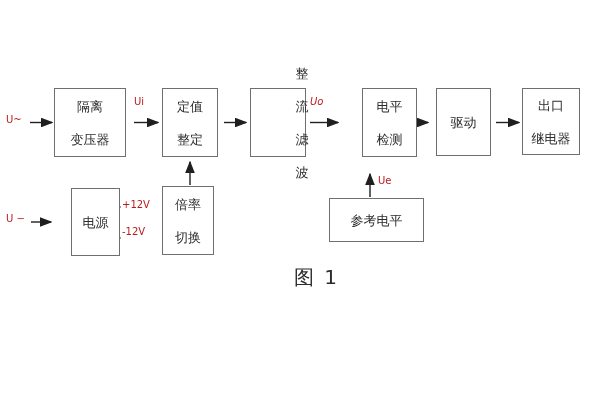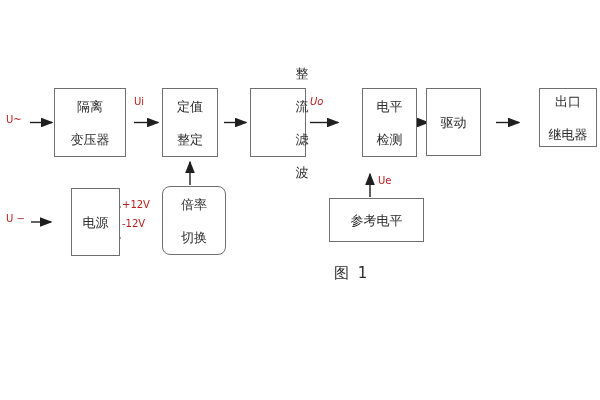--- a/index.html
+++ b/index.html
@@ -10,21 +10,21 @@
   .block{
     position:absolute;border:1.5px solid #6f6f6f;background:#ffffff;
     display:flex;align-items:center;justify-content:center;text-align:center;
     font-size:13px;color:#2b2b2b;white-space:pre-line;line-height:33px;
     box-sizing:border-box;
   }
   .sig{
     position:absolute;font-size:10px;color:#b91c1c;white-space:nowrap;
   }
   .caption{
-    position:absolute;font-size:15px;color:#2b2b2b;letter-spacing:2px;margin-left:40px;
+    position:absolute;font-size:20px;color:#2b2b2b;letter-spacing:2px;
   }
   #wires{position:absolute;left:0;top:0;pointer-events:none;}
 </style>
 </head>
 <body>
 
 <div id="canvas">
 
   <svg id="wires" width="600" height="400" viewBox="0 0 600 400">
     <defs>
@@ -50,41 +50,41 @@
 
   <div class="block" style="left:162px;top:88px;width:56px;height:69px;">定值
 整定</div>
 
   <div class="block" style="left:250px;top:88px;width:56px;height:69px;padding-left:48px;">整流
 滤波</div>
 
   <div class="block" style="left:331px;top:88px;width:55px;height:69px;margin-left:31px;">电平
 检测</div>
 
-  <div class="block" style="left:426px;top:88px;width:55px;height:68px;">驱动</div>
+  <div class="block" style="left:436px;top:88px;width:55px;height:68px;">驱动</div>
 
-  <div class="block" style="left:539px;top:88px;width:58px;height:59px;">出口
+  <div class="block" style="left:522px;top:88px;width:58px;height:67px;">出口
 继电器</div>
 
   <div class="block" style="left:53px;top:188px;width:49px;height:68px;margin-left:18px;">电源</div>
 
-  <div class="block" style="left:162px;top:186px;width:64px;height:69px;border-radius:8px;">倍率
+  <div class="block" style="left:162px;top:186px;width:52px;height:69px;">倍率
 切换</div>
 
   <div class="block" style="left:329px;top:198px;width:95px;height:44px;">参考电平</div>
 
   <span class="sig" style="left:6px;top:114px;">U~</span>
 
   <span class="sig" style="left:6px;top:213px;">U −</span>
 
   <span class="sig" style="left:134px;top:96px;">Ui</span>
 
   <span class="sig" style="left:310px;top:96px;font-style:italic;">Uo</span>
 
   <span class="sig" style="left:378px;top:175px;">Ue</span>
 
   <span class="sig" style="left:122px;top:199px;">+12V</span>
 
-  <span class="sig" style="left:122px;top:218px;">-12V</span>
+  <span class="sig" style="left:122px;top:226px;">-12V</span>
 
   <span class="caption" style="left:294px;top:264px;">图 1</span>
 
 </div>
 
 </body></html>

